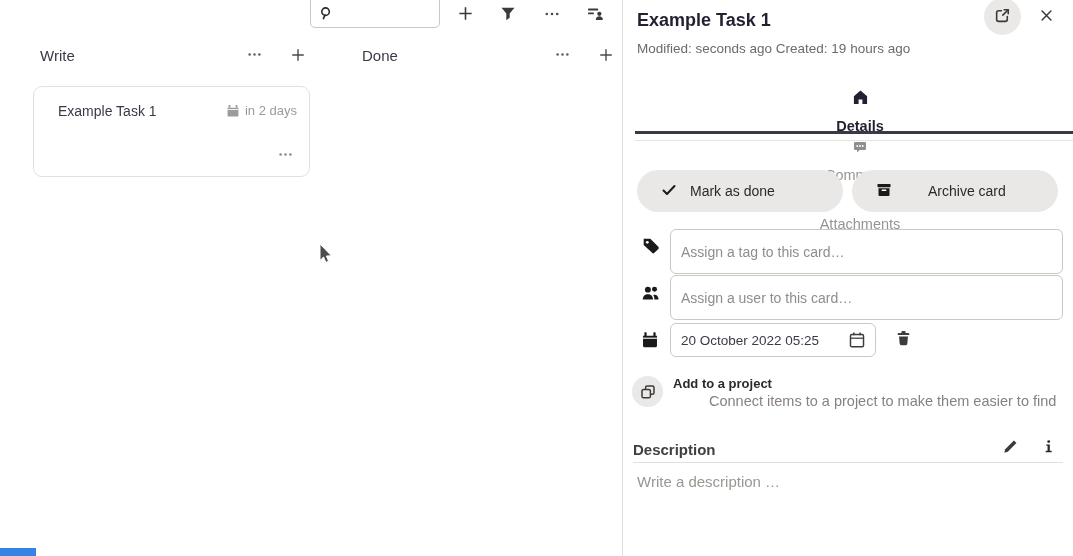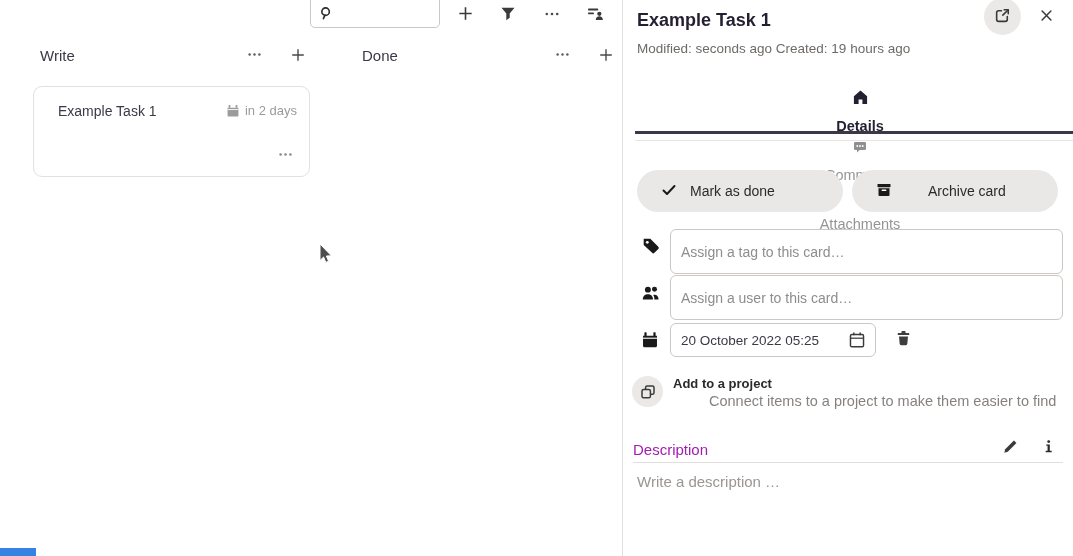--- a/index.html
+++ b/index.html
@@ -71,21 +71,21 @@
     background:transparent; display:flex; align-items:center; justify-content:center; cursor:pointer; }
   .trash-btn { position:absolute; left:266px; top:326px; width:28px; height:28px; border:none;
     background:transparent; display:flex; align-items:center; justify-content:center; cursor:pointer; }
 
   .project-row { position:absolute; left:9px; top:375px; width:430px; height:34px; cursor:pointer; }
   .project-circle { position:absolute; left:0; top:1px; width:31px; height:31px; border-radius:50%;
     background:#ebe9e7; display:flex; align-items:center; justify-content:center; }
   .project-title { position:absolute; left:41px; top:1px; font-size:13px; font-weight:700; color:#2b2b2b; }
   .project-sub { position:absolute; left:41px; top:18px; font-size:14.5px; color:#87827e; white-space:nowrap;margin-left:36px; }
 
-  .desc-label { position:absolute; left:10px; top:441px; font-size:15px; color:#a21caf; }
+  .desc-label { position:absolute; left:10px; top:441px; font-size:15px; color:#404040;font-weight:bold; }
   .desc-rule { position:absolute; left:10px; top:462px; width:430px; height:1px; background:#e1dedb; }
   .desc-edit { position:absolute; left:374px; top:436px; width:26px; height:24px; border:none;
     background:transparent; display:flex; align-items:center; justify-content:center; cursor:pointer; }
   .desc-info { position:absolute; left:413px; top:436px; width:24px; height:24px; border:none;
     background:transparent; display:flex; align-items:center; justify-content:center; cursor:pointer; }
   .desc-placeholder { position:absolute; left:14px; top:473px; font-size:15px; color:#9a9691; }
 </style>
 </head>
 <body>
 

